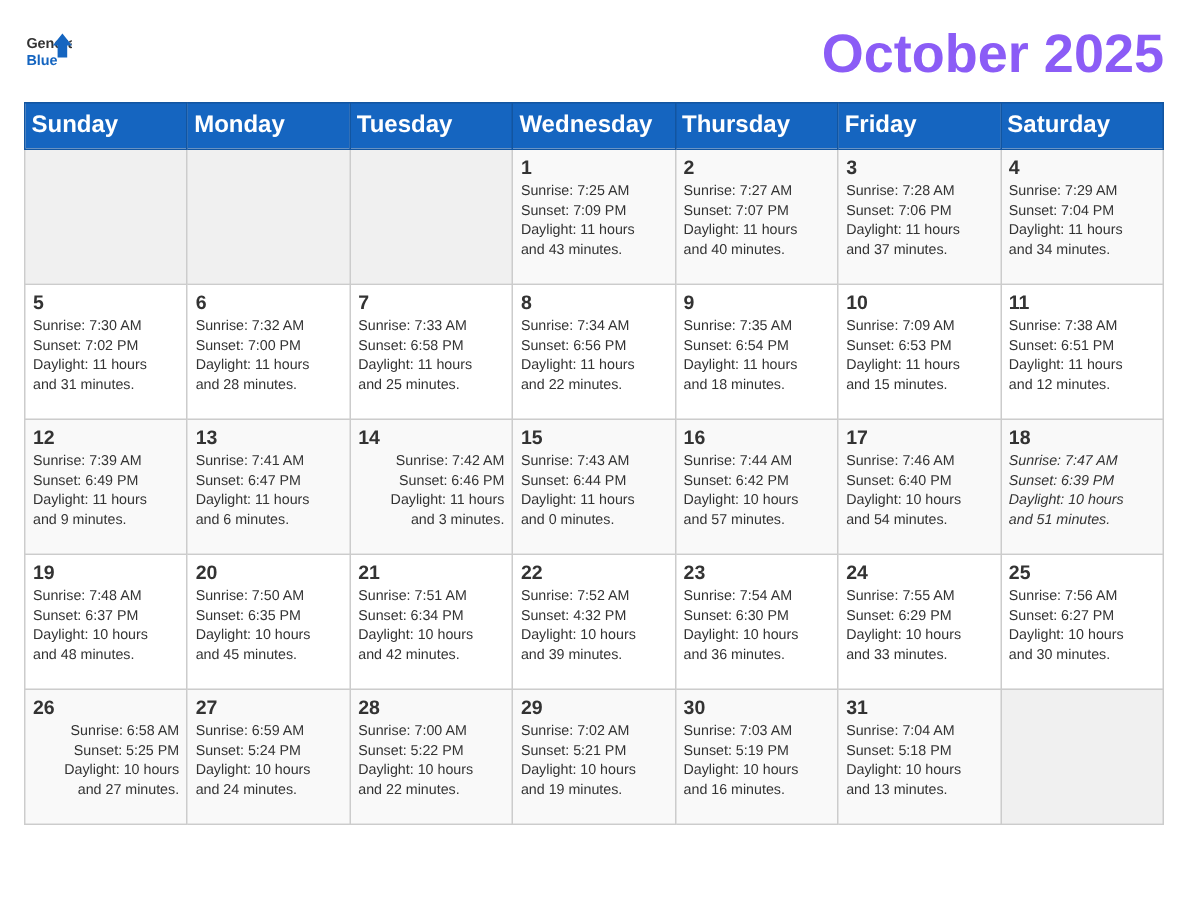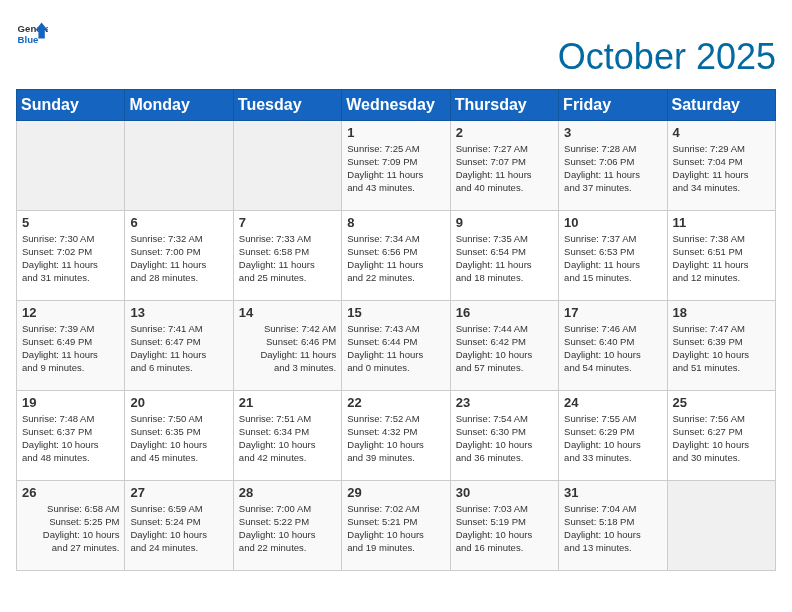--- a/index.html
+++ b/index.html
@@ -23,24 +23,23 @@
     }
     .logo-icon {
       width: 32px;
       height: 32px;
     }
     .title-area {
       text-align: right;
     }
     .calendar-title {
       font-size: 36px;
-      font-weight: normal;
-      color: #0369a1;
+      font-weight: bold;
+      color: #8b5cf6;
       line-height: 1.1;
-      margin-top: 21px;
     }
     .calendar-subtitle {
       font-size: 14px;
       color: #555;
     }
     table {
       width: 100%;
       border-collapse: collapse;
       table-layout: fixed;
     }
@@ -174,21 +173,21 @@
         </td>
         <td>
           <span class="day-number">9</span>
           <div class="cell-info" style="white-space: pre-line;">Sunrise: 7:35 AM
 Sunset: 6:54 PM
 Daylight: 11 hours
 and 18 minutes.</div>
         </td>
         <td>
           <span class="day-number">10</span>
-          <div class="cell-info" style="white-space: pre-line;">Sunrise: 7:37 AM
+          <div class="cell-info" style="white-space: pre-line;">Sunrise: 7:09 AM
 Sunset: 6:53 PM
 Daylight: 11 hours
 and 15 minutes.</div>
         </td>
         <td>
           <span class="day-number">11</span>
           <div class="cell-info" style="white-space: pre-line;">Sunrise: 7:38 AM
 Sunset: 6:51 PM
 Daylight: 11 hours
 and 12 minutes.</div>
@@ -232,21 +231,21 @@
         </td>
         <td>
           <span class="day-number">17</span>
           <div class="cell-info" style="white-space: pre-line;">Sunrise: 7:46 AM
 Sunset: 6:40 PM
 Daylight: 10 hours
 and 54 minutes.</div>
         </td>
         <td>
           <span class="day-number">18</span>
-          <div class="cell-info" style="white-space: pre-line;">Sunrise: 7:47 AM
+          <div class="cell-info" style="white-space: pre-line; font-style: italic;">Sunrise: 7:47 AM
 Sunset: 6:39 PM
 Daylight: 10 hours
 and 51 minutes.</div>
         </td>
       </tr>
       <tr>
         <td>
           <span class="day-number">19</span>
           <div class="cell-info" style="white-space: pre-line;">Sunrise: 7:48 AM
 Sunset: 6:37 PM

